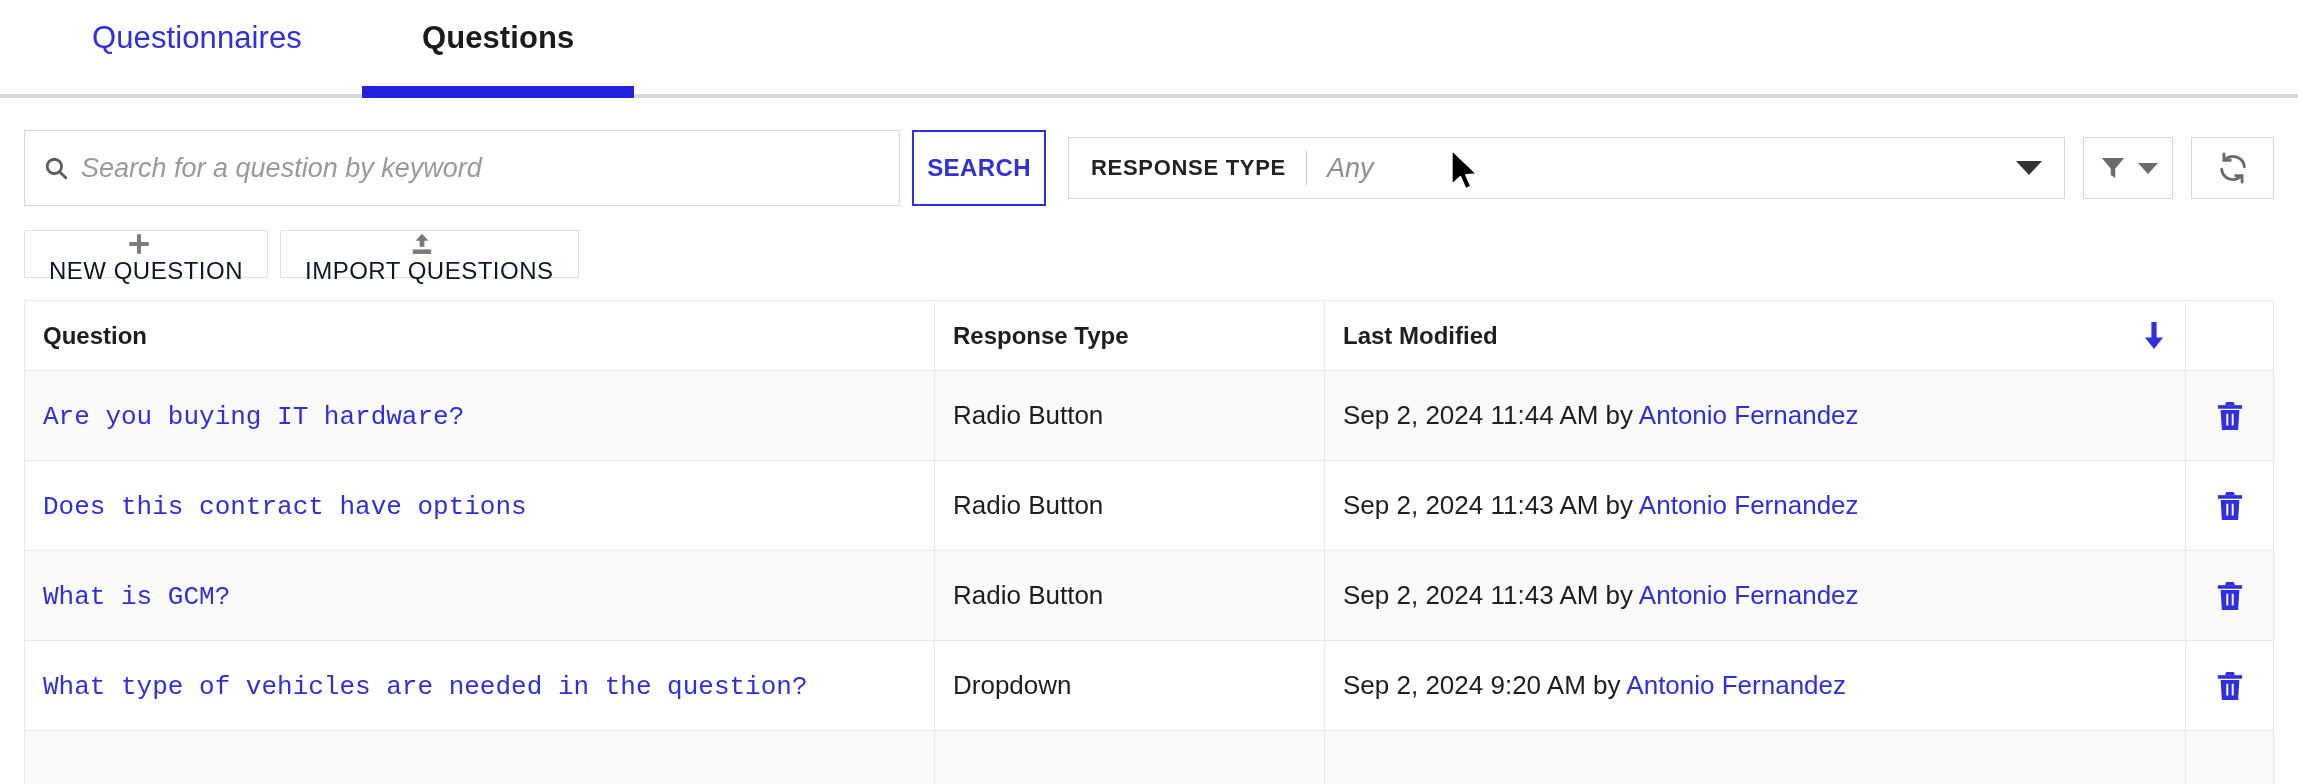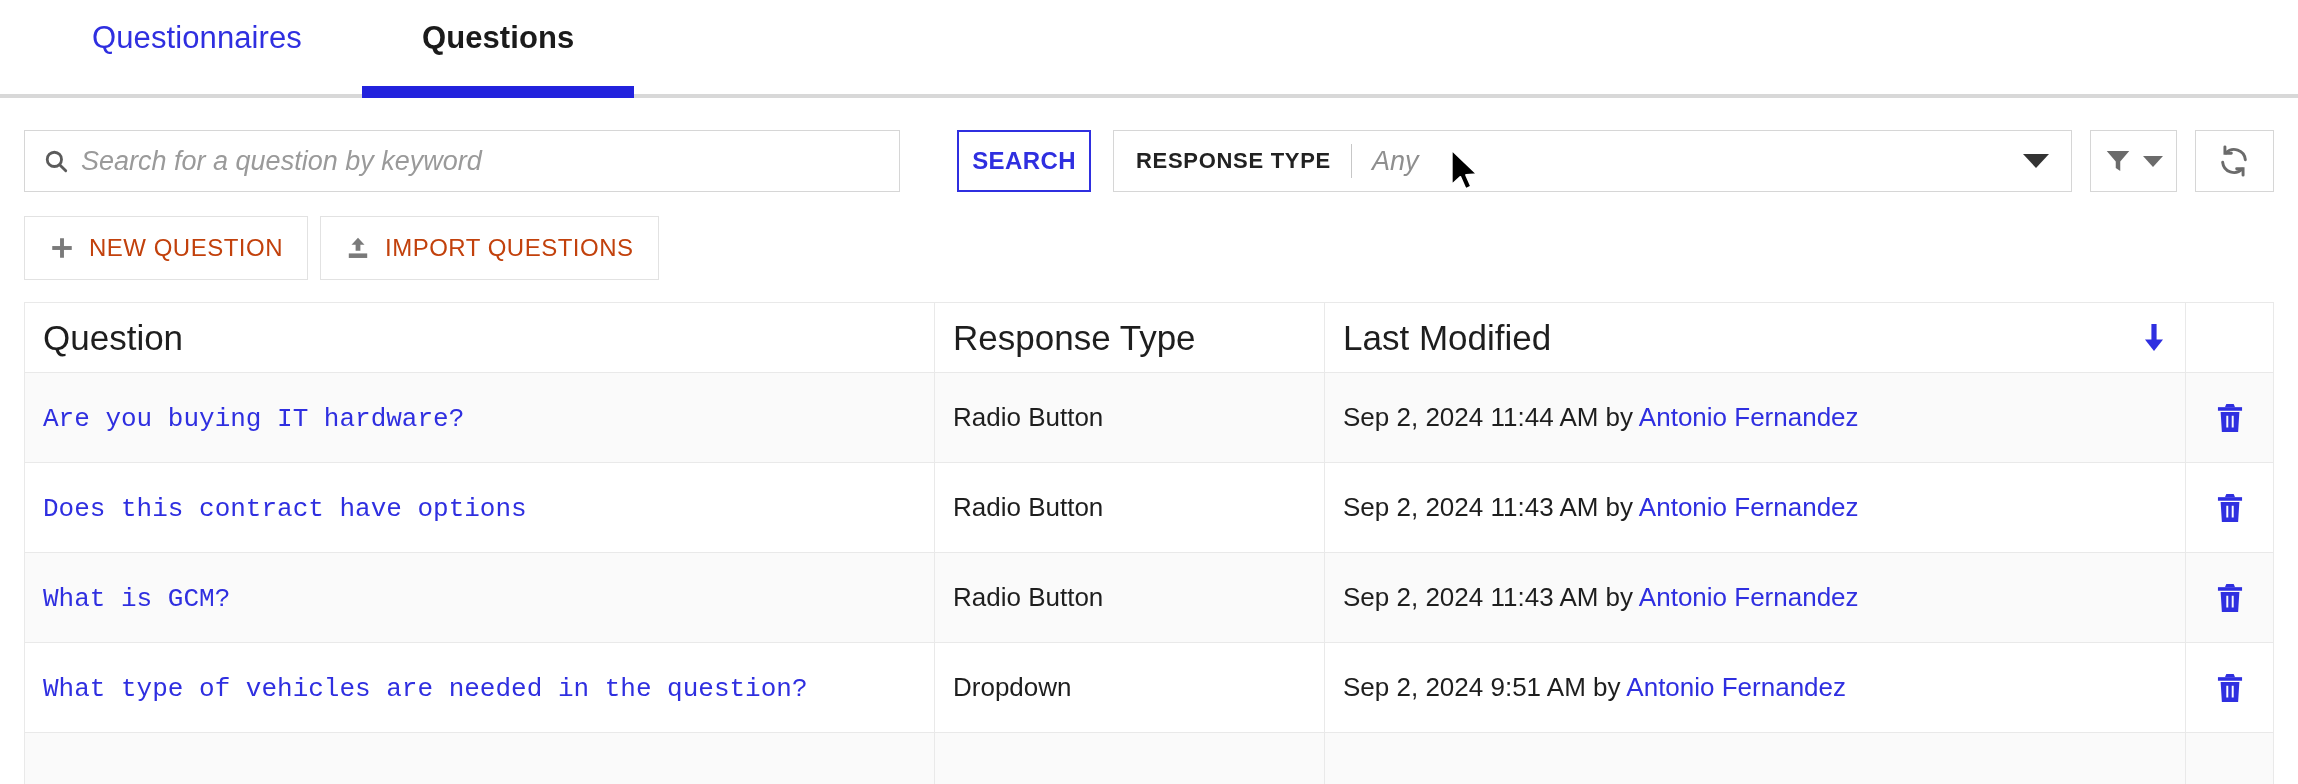--- a/index.html
+++ b/index.html
@@ -59,22 +59,21 @@
   
   .toolbar {
     display: flex;
     align-items: center;
     padding: 32px 24px 0 24px;
     box-sizing: border-box;
   }
   .search-wrap {
     display: flex;
     align-items: stretch;
-    height: 62px;
-    gap: 45px;
+    height: 76px;
   }
   .search-box {
     width: 876px;
     display: flex;
     align-items: center;
     border: 1px solid #d6d6d6;
     background: #fff;
     padding-left: 18px;
     box-sizing: border-box;
   }
@@ -175,33 +174,34 @@
     border-top: 11px solid #6b6b6b;
     margin-left: 10px;
   }
 
   
   .actions {
     display: flex;
     padding: 24px 24px 0 24px;
   }
   .act-btn {
-    height: 64px;
+    height: 48px;
     border: 1px solid #e2e2e2;
     background: #fff;
     display: flex;
     align-items: center;
     padding: 0 24px;
     box-sizing: border-box;
     cursor: pointer;
-    color: #c2410c;
+    color: #0f172a;
     font-size: 24px;
     font-weight: 400;
     letter-spacing: 0.5px;
     white-space: nowrap;
+    flex-direction: column;
   }
   .act-btn + .act-btn { margin-left: 12px; }
   .act-icon {
     display: flex; align-items: center; justify-content: center;
     margin-right: 14px;
     color: #7a7a7a;
     flex: none;
   }
 
   
@@ -216,22 +216,22 @@
   }
   table.qtable th, table.qtable td {
     border: 1px solid #e9e9e9;
     text-align: left;
     vertical-align: middle;
     padding: 0 18px;
     box-sizing: border-box;
   }
   table.qtable th {
     height: 70px;
-    font-size: 35px;
-    font-weight: 400;
+    font-size: 24px;
+    font-weight: 700;
     color: #1e1e1e;
     background: #fff;
   }
   table.qtable td {
     height: 90px;
     font-size: 26px;
     color: #1e1e1e;
   }
   tr.row-alt td { background: #fafafa; }
   tr.row-plain td { background: #ffffff; }
@@ -444,21 +444,21 @@
             </svg>
           </button>
         </td>
       </tr>
 
       <tr class="row-plain">
         <td>
           <a class="qlink" href="#">What type of vehicles are needed in the question?</a>
         </td>
         <td>Dropdown</td>
-        <td><span>Sep 2, 2024 9:51 AM by </span><a class="user-link" href="#">Antonio Fernandez</a></td>
+        <td><span>Sep 2, 2024 9:20 AM by </span><a class="user-link" href="#">Antonio Fernandez</a></td>
         <td class="cell-actions">
           <button class="trash-btn">
             <svg width="30" height="32" viewBox="0 0 24 26" fill="currentColor">
               <rect x="2.2" y="4.2" width="19.6" height="2.9"></rect>
               <path d="M9 1.6h6l1.1 2.6H7.9z"></path>
               <path d="M4.4 8.2h15.2l-1 16.2H5.4Z M9 11.2v9.6h1.6v-9.6z M13.4 11.2v9.6H15v-9.6z" fill-rule="evenodd"></path>
             </svg>
           </button>
         </td>
       </tr>

